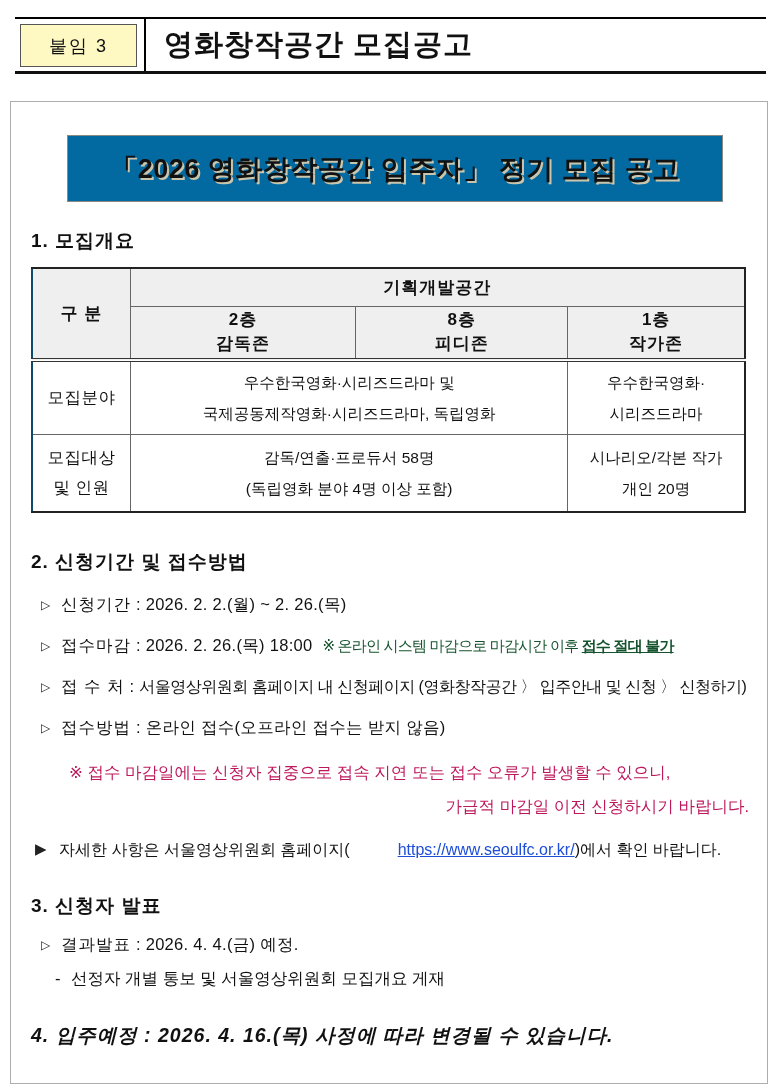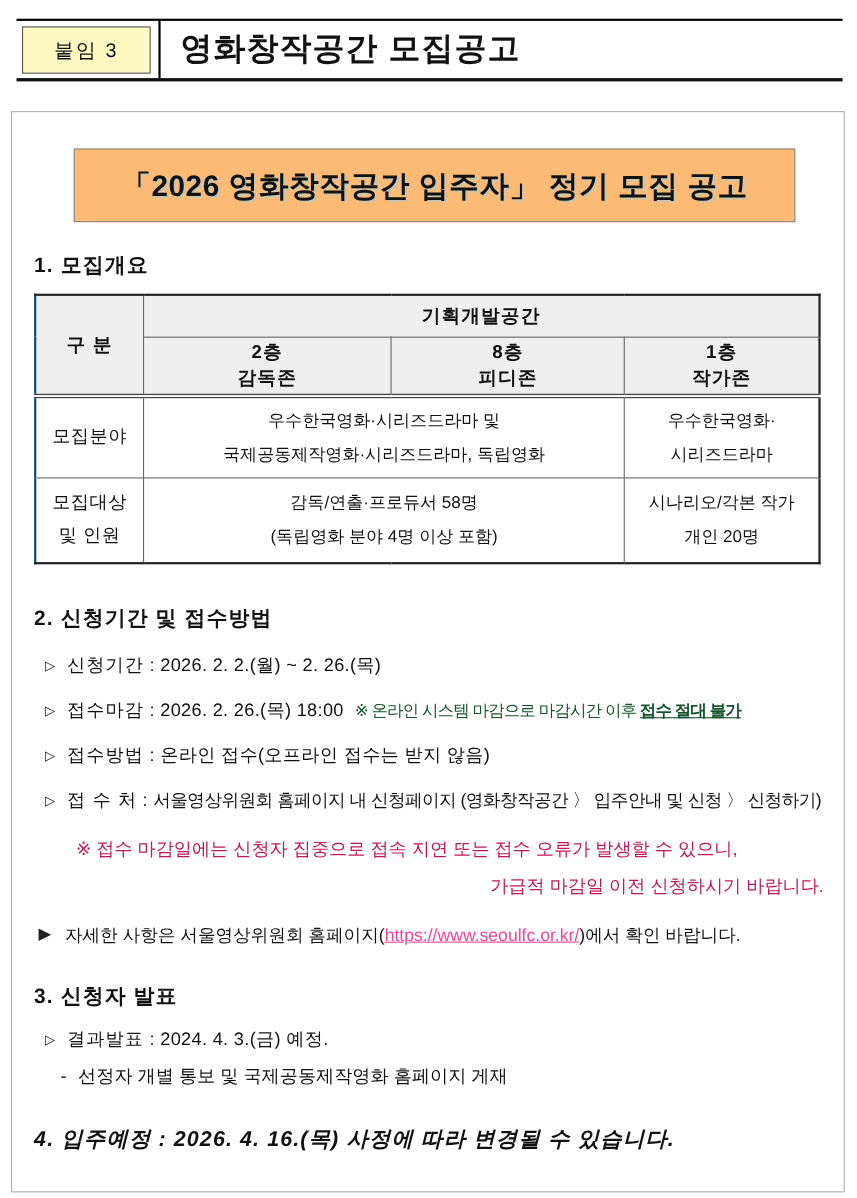--- a/index.html
+++ b/index.html
@@ -51,21 +51,21 @@
     border: 1px solid #adadad;
     height: 983px;
     box-sizing: border-box;
     padding: 31px 18px 0 16px;
     overflow: hidden;
   }
 
   
   .banner {
     margin: 2px 26px 0 40px;
-    background: #fdba74;
+    background: #0369a1;
     border: 1px solid #8a8a82;
     text-align: center;
     font-size: 27px;
     font-weight: bold;
     letter-spacing: 0.5px;
     padding: 15px 4px 14px 4px;
     text-shadow: 2px 2px 0 #c9c6ad;
   }
 
   
@@ -154,22 +154,23 @@
     font-size: 16.5px;
     line-height: 2.05;
   }
   .warning .line2 { padding-left: 24px; text-align: right; }
 
   .detail-line {
     margin: 16px 0 0 8px;
     font-size: 16px;
   }
   .detail-line a {
-    color: #ec4899;
+    color: #1d4ed8;
     text-decoration: underline;
+    margin-left: 48px;
   }
 
   .sub-item {
     margin: 12px 0 0 28px;
     font-size: 16.5px;
   }
   .sub-item .dash { display: inline-block; width: 16px; }
 
   .gap-lg { margin-top: 32px; }
   .gap-xl { margin-top: 36px; }
@@ -233,42 +234,42 @@
 
   <div class="item">
     <span class="marker">▷</span><span class="lbl">신청기간</span><span> : </span><span>2026. 2. 2.(월) ~ 2. 26.(목)</span>
   </div>
 
   <div class="item">
     <span class="marker">▷</span><span class="lbl">접수마감</span><span> : </span><span>2026. 2. 26.(목) 18:00</span><span class="inline-note"><span>※ 온라인 시스템 마감으로 마감시간 이후 </span><span class="emph">접수 절대 불가</span></span>
   </div>
 
   <div class="item">
+    <span class="marker">▷</span><span class="lbl">접 수 처</span><span> : </span><span class="condensed">서울영상위원회 홈페이지 내 신청페이지 (영화창작공간 〉 입주안내 및 신청 〉 신청하기)</span>
+  </div>
+
+  <div class="item">
     <span class="marker">▷</span><span class="lbl">접수방법</span><span> : </span><span>온라인 접수(오프라인 접수는 받지 않음)</span>
-  </div>
-
-  <div class="item">
-    <span class="marker">▷</span><span class="lbl">접 수 처</span><span> : </span><span class="condensed">서울영상위원회 홈페이지 내 신청페이지 (영화창작공간 〉 입주안내 및 신청 〉 신청하기)</span>
   </div>
 
   <div class="warning">
     <div><span>※</span> <span>접수 마감일에는 신청자 집중으로 접속 지연 또는 접수 오류가 발생할 수 있으니,</span></div>
     <div class="line2">가급적 마감일 이전 신청하시기 바랍니다.</div>
   </div>
 
   <div class="detail-line">
     <span class="marker filled">▶</span><span>자세한 사항은 서울영상위원회 홈페이지(</span><a href="#">https://www.seoulfc.or.kr/</a><span>)에서 확인 바랍니다.</span>
   </div>
 
   <div class="sec-heading gap-lg">3. 신청자 발표</div>
 
   <div class="item" style="margin-top:15px">
-    <span class="marker">▷</span><span class="lbl">결과발표</span><span> : </span><span>2024. 4. 3.(금) 예정.</span>
+    <span class="marker">▷</span><span class="lbl">결과발표</span><span> : </span><span>2026. 4. 4.(금) 예정.</span>
   </div>
 
   <div class="sub-item">
-    <span class="dash">-</span><span>선정자 개별 통보 및 국제공동제작영화 홈페이지 게재</span>
+    <span class="dash">-</span><span>선정자 개별 통보 및 서울영상위원회 모집개요 게재</span>
   </div>
 
   <div class="sec-heading big gap-lg">4. 입주예정 : 2026. 4. 16.(목) 사정에 따라 변경될 수 있습니다.</div>
   <div class="sec-heading big gap-lg">5. 문 의 처 : 서울영상위원회 영상사업팀 (02-777-7185)</div>
 
 </div>
 
 </body></html>

